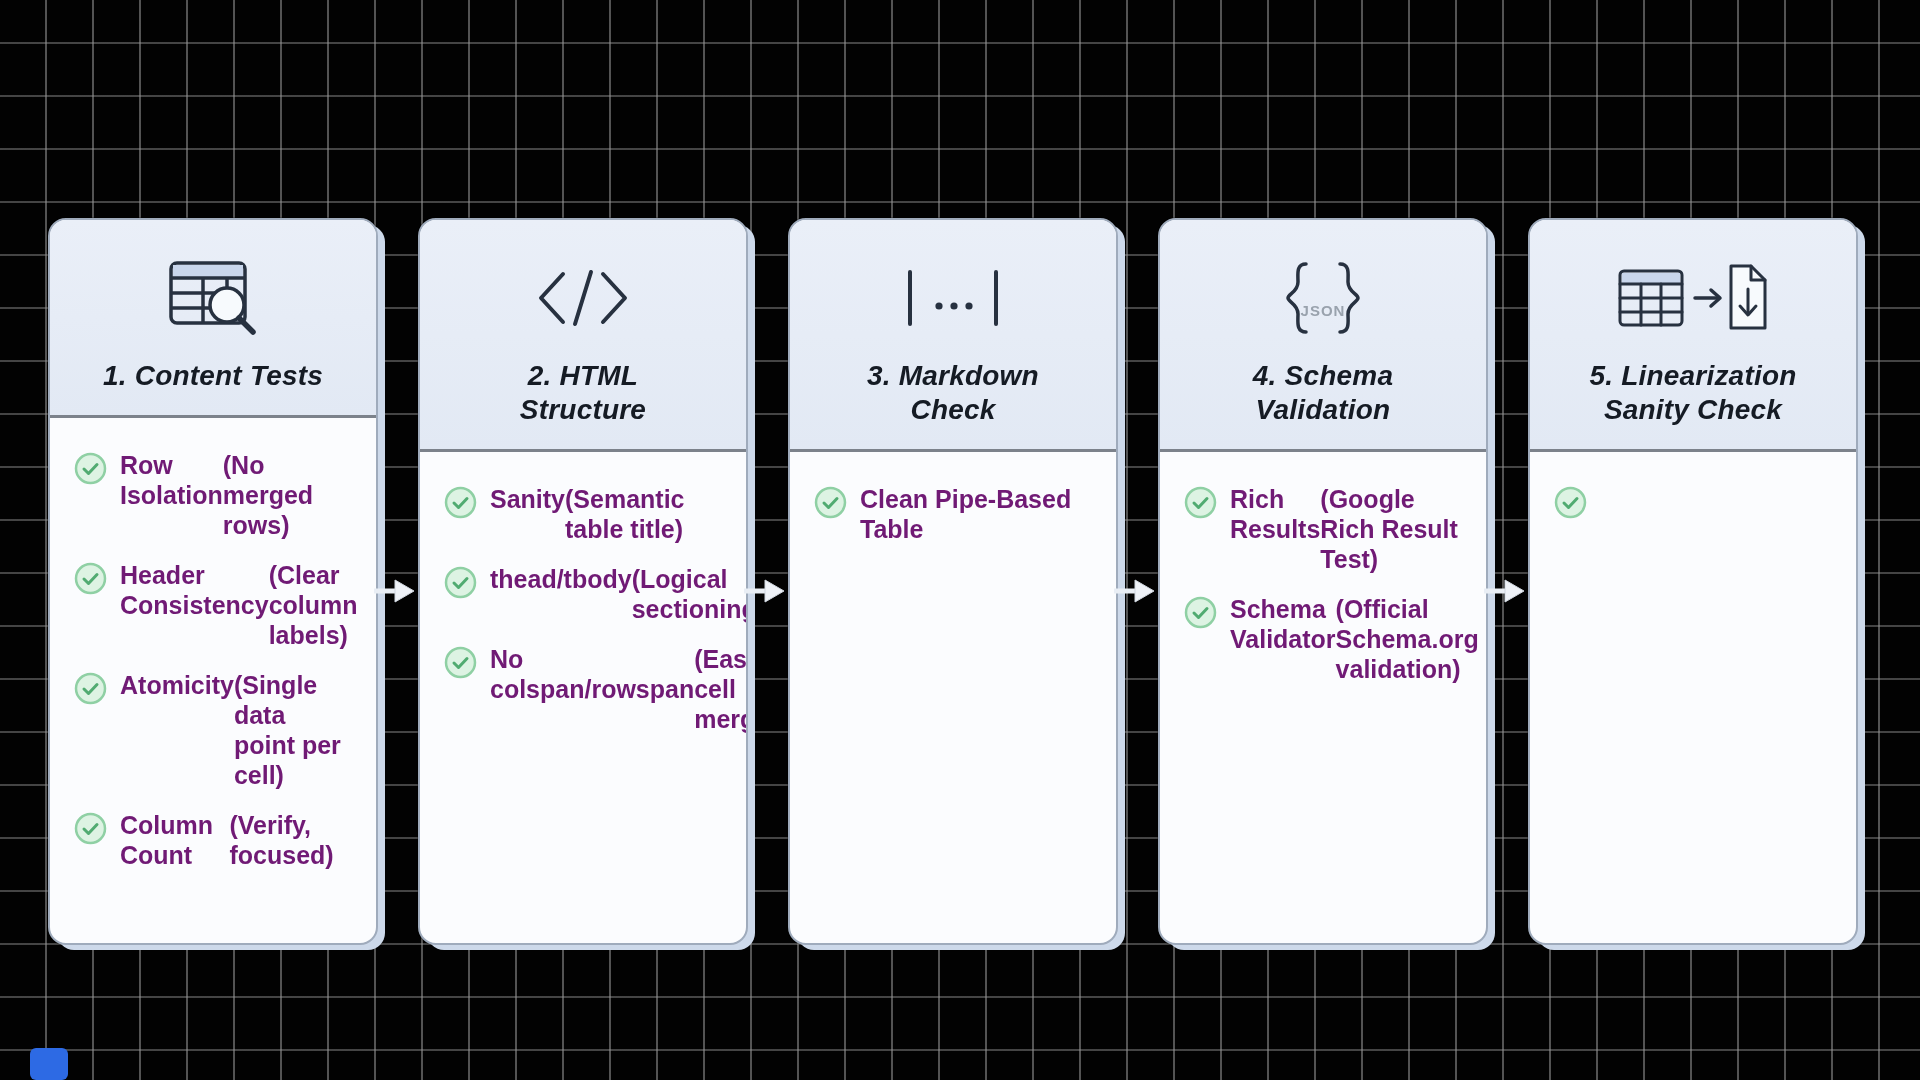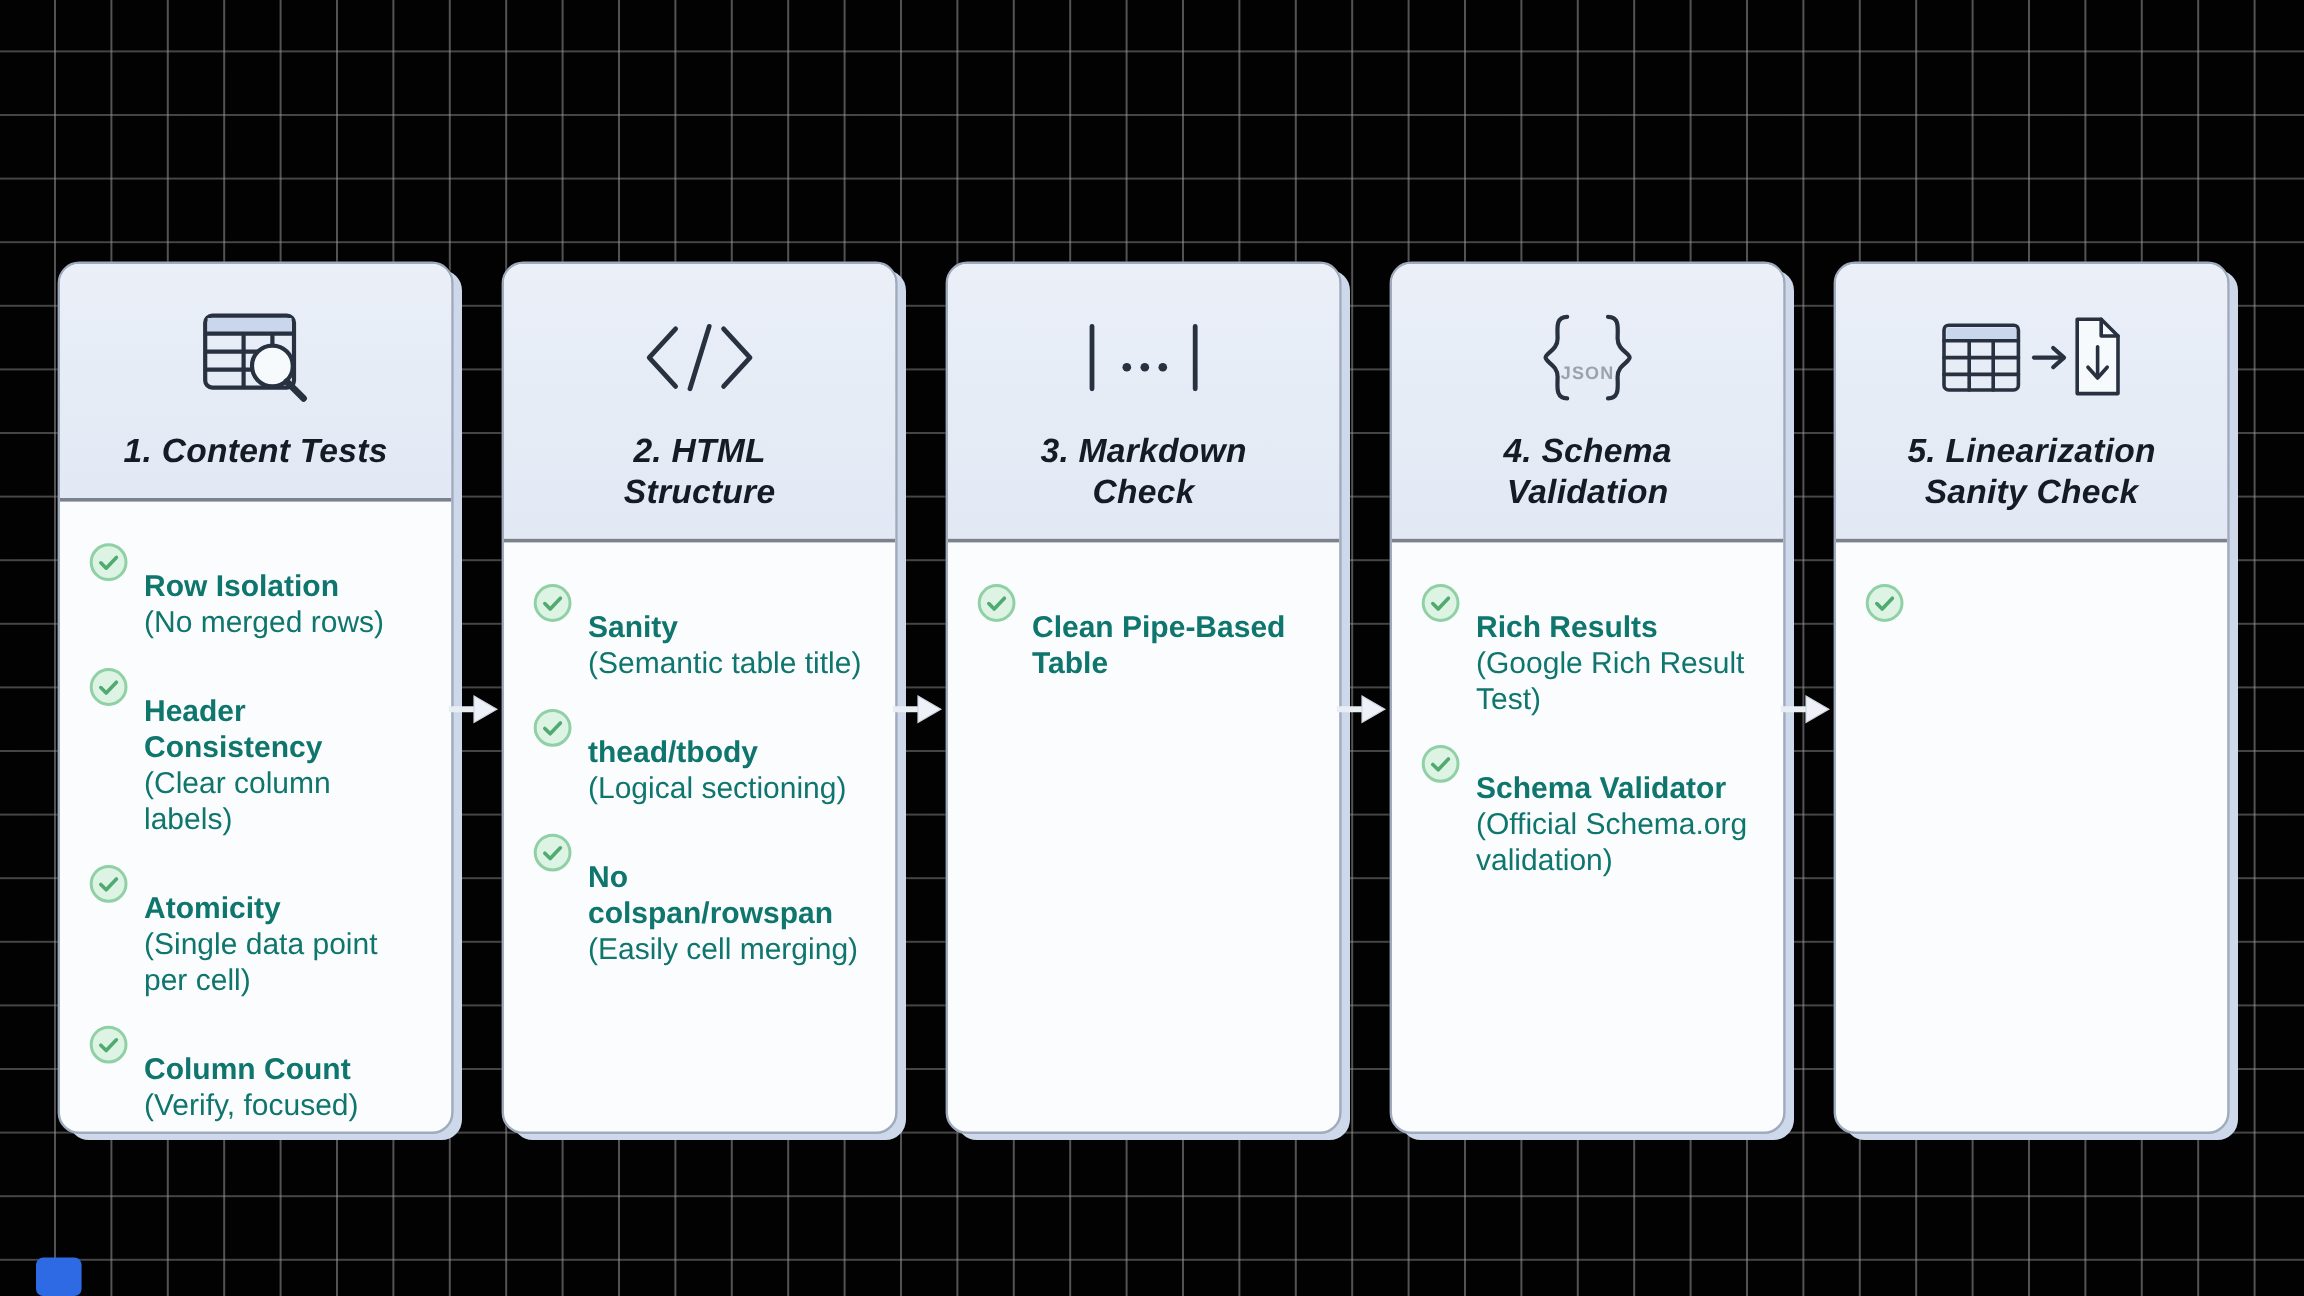--- a/index.html
+++ b/index.html
@@ -51,26 +51,26 @@
     flex:1 1 auto;
   }
   .check-item{
     display:flex;align-items:flex-start;
     margin-bottom:20px;
   }
   .check-item .check{
     flex:0 0 auto;margin-right:13px;margin-top:2px;line-height:0;
   }
   .item-text{
-    display:flex;flex-direction:column;
+    display:flex;flex-direction:row;
     max-width:232px;
-    font-size:25px;line-height:1.2;color:#0f766e;margin-top:24px;
+    font-size:25px;line-height:1.2;color:#701a75;
   }
   .item-label{font-weight:700;}
-  .item-note{font-weight:400;}
+  .item-note{font-weight:700;}
   .flow-arrow{
     position:absolute;top:576px;width:44px;height:30px;z-index:5;line-height:0;
   }
   .accent-square{
     position:absolute;left:30px;top:1048px;width:38px;height:32px;
     border-radius:6px;
   }
   svg{display:block;}
 </style>
 </head>

